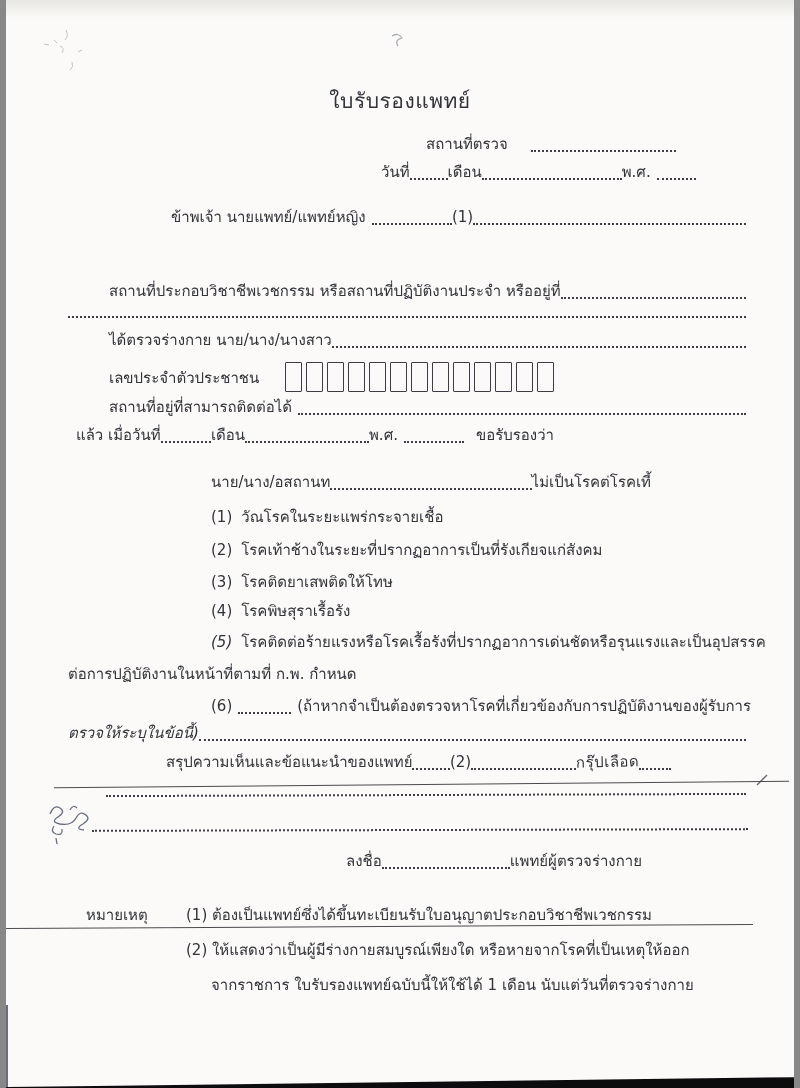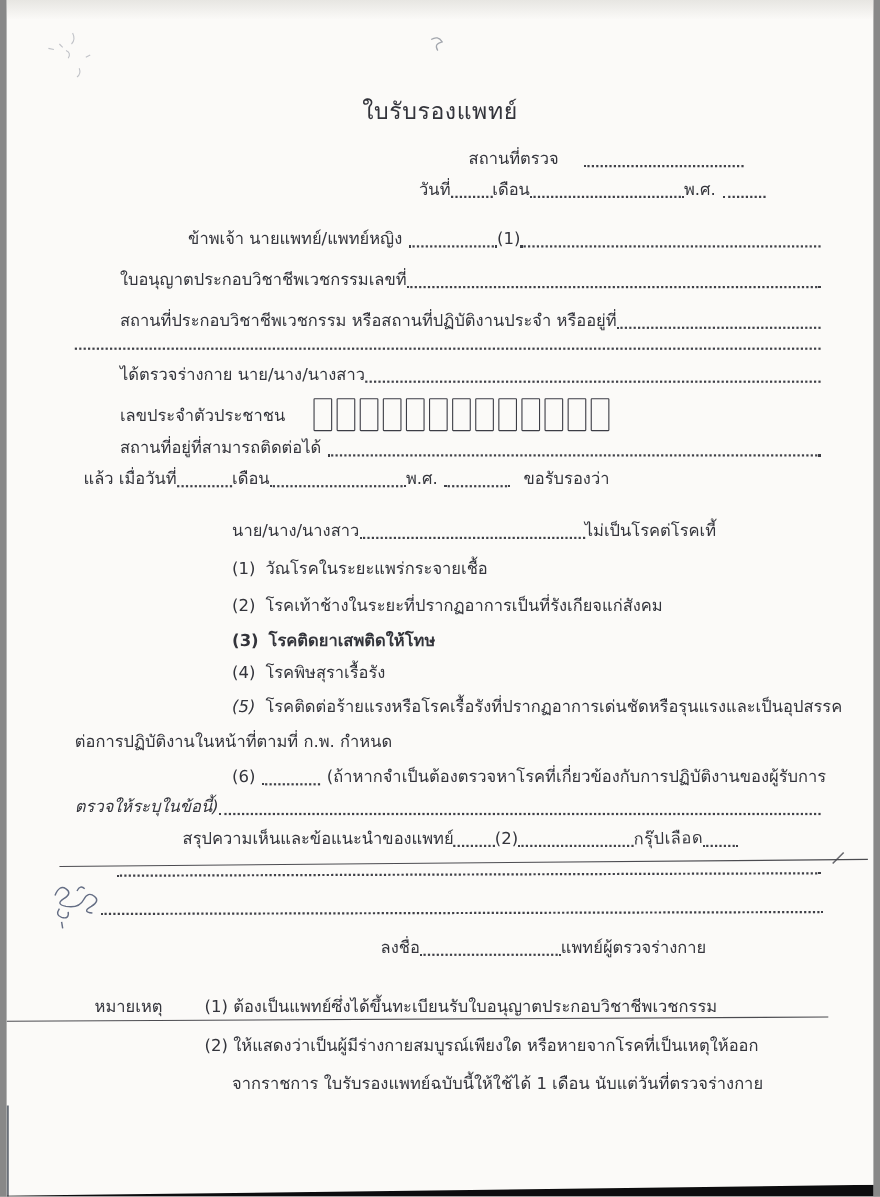--- a/index.html
+++ b/index.html
@@ -19,21 +19,21 @@
   .lbl { white-space:nowrap; }
   .leader { border-bottom:2px dotted var(--ink-soft); margin-bottom:3px; }
   .grow { flex:1 1 auto; } .gap-r { margin-right:6px; }
   .suffix-space { margin-left:12px; }
   .dotrule { position:absolute; border-top:2px dotted var(--ink-soft); height:0; }
   .thinline { position:absolute; border-top:1.5px solid #4b4b50; height:0; }
   .idrow { position:absolute; display:flex; align-items:flex-end;text-align:center; }
   .idboxes { display:flex; gap:4px; margin-left:26px; }
   .idbox { width:17px; height:30px; border:1.7px solid #3c3d45; border-radius:1px; background:transparent; }
   .num { margin-right:9px; }
-  .bold-ink { font-weight:700; }
+  .bold-ink { font-weight:400; }
   .ital { font-style:italic; }
   .hand { transform:rotate(-1.2deg); letter-spacing:.5px; }
   .textline { position:absolute; white-space:nowrap; line-height:21px; }
   .bottom-wedge { position:absolute; left:0; top:1074px; width:800px; height:14px;
     background:#0c0c0e;
     clip-path:polygon(0 13px, 90px 12px, 800px 3px, 800px 14px, 0 14px); }
   .left-edge { position:absolute; left:0; top:1005px; width:2px; height:83px;
     background:#39414f; opacity:.75; }
   .artifact { position:absolute; }
 </style>
@@ -74,24 +74,20 @@
     <span class="leader grow"></span>
   </div>
 
   <div class="row" style="top:207px;left:165px;width:575px;">
     <span class="lbl gap-r">ข้าพเจ้า นายแพทย์/แพทย์หญิง</span>
     <span class="leader" style="flex:1 1 60px;"></span>
     <span class="lbl">(1)</span>
     <span class="leader" style="flex:3.6 1 200px;"></span>
   </div>
 
-  <div class="row" style="top:244px;left:103px;width:637px;">
-    <span class="lbl">ใบอนุญาตประกอบวิชาชีพเวชกรรมเลขที่</span>
-    <span class="leader grow"></span>
-  </div>
 
   <div class="row" style="top:281px;left:103px;width:637px;">
     <span class="lbl">สถานที่ประกอบวิชาชีพเวชกรรม หรือสถานที่ปฏิบัติงานประจำ หรืออยู่ที่</span>
     <span class="leader grow"></span>
   </div>
   <div class="dotrule" style="top:316px;left:62px;width:678px;"></div>
 
   <div class="row" style="top:330px;left:103px;width:637px;">
     <span class="lbl">ได้ตรวจร่างกาย นาย/นาง/นางสาว</span>
     <span class="leader grow"></span>
@@ -125,21 +121,21 @@
     <span class="lbl">แล้ว เมื่อวันที่</span>
     <span class="leader" style="width:52px;"></span>
     <span class="lbl">เดือน</span>
     <span class="leader" style="width:128px;"></span>
     <span class="lbl gap-r">พ.ศ.</span>
     <span class="leader" style="width:62px;"></span>
     <span class="lbl suffix-space">ขอรับรองว่า</span>
   </div>
 
   <div class="row" style="top:472px;left:205px;width:440px;">
-    <span class="lbl">นาย/นาง/นางสาว</span>
+    <span class="lbl">นาย/นาง/อสถานท</span>
     <span class="leader grow"></span>
     <span class="lbl">ไม่เป็นโรคต่โรคเที้</span>
   </div>
 
   <div class="textline" style="top:507px;left:205px;">
     <span class="num">(1)</span><span>วัณโรคในระยะแพร่กระจายเชื้อ</span>
   </div>
   <div class="textline" style="top:540px;left:205px;">
     <span class="num">(2)</span><span>โรคเท้าช้างในระยะที่ปรากฏอาการเป็นที่รังเกียจแก่สังคม</span>
   </div>

